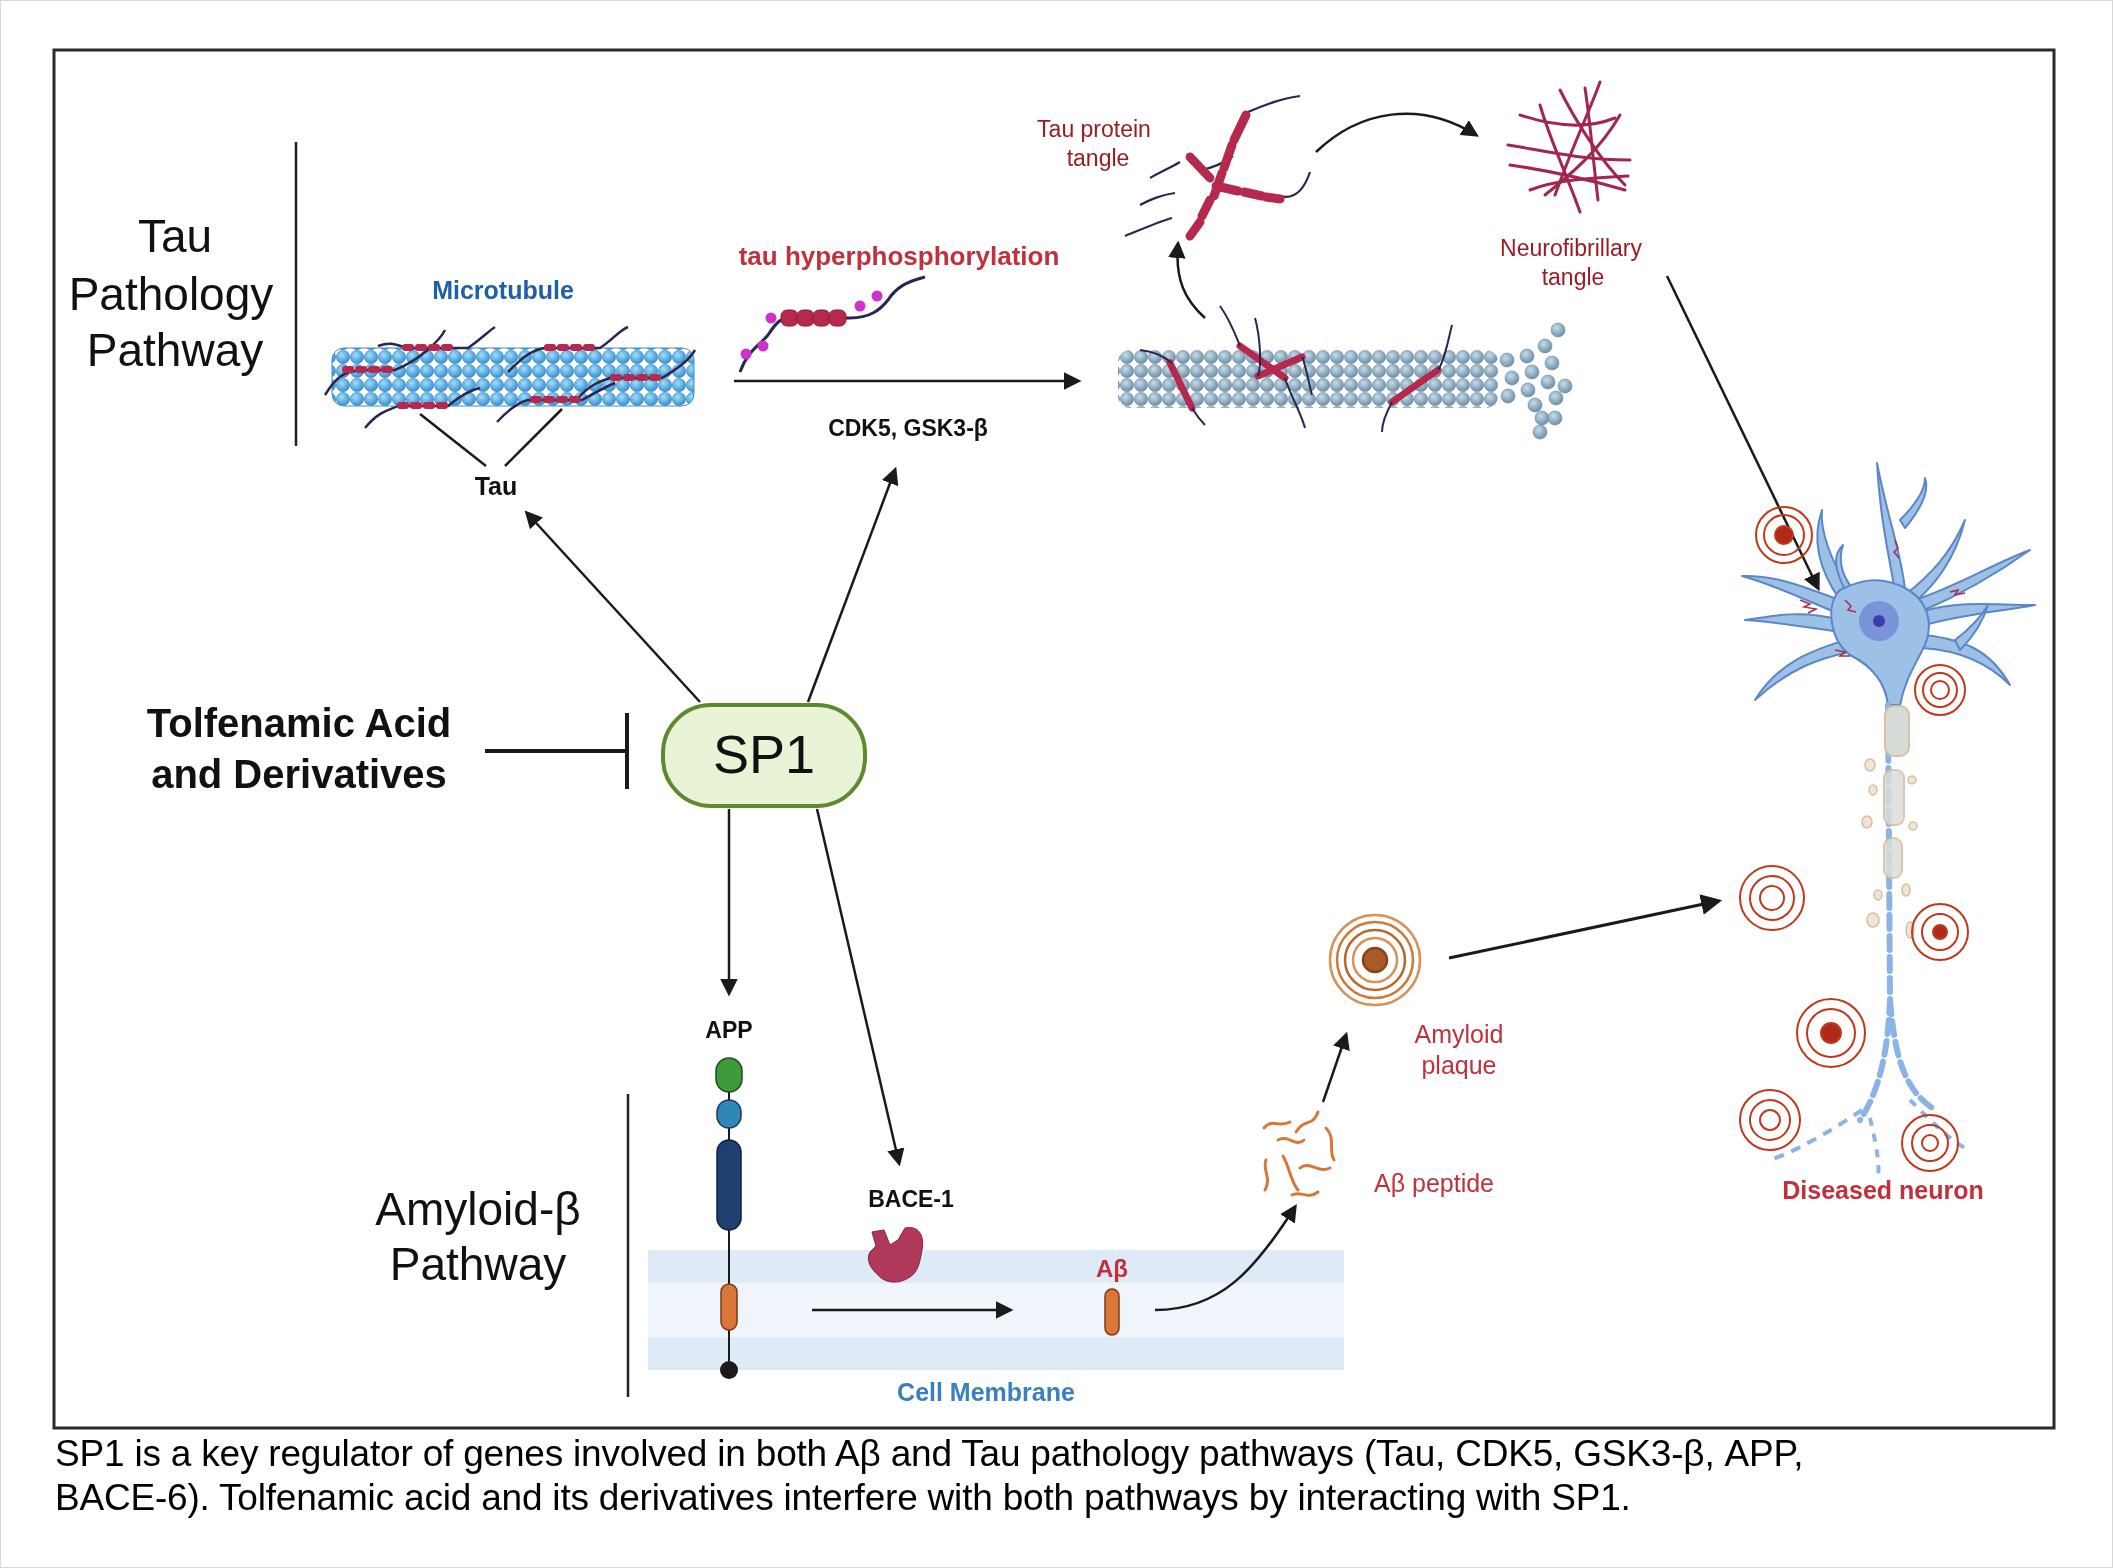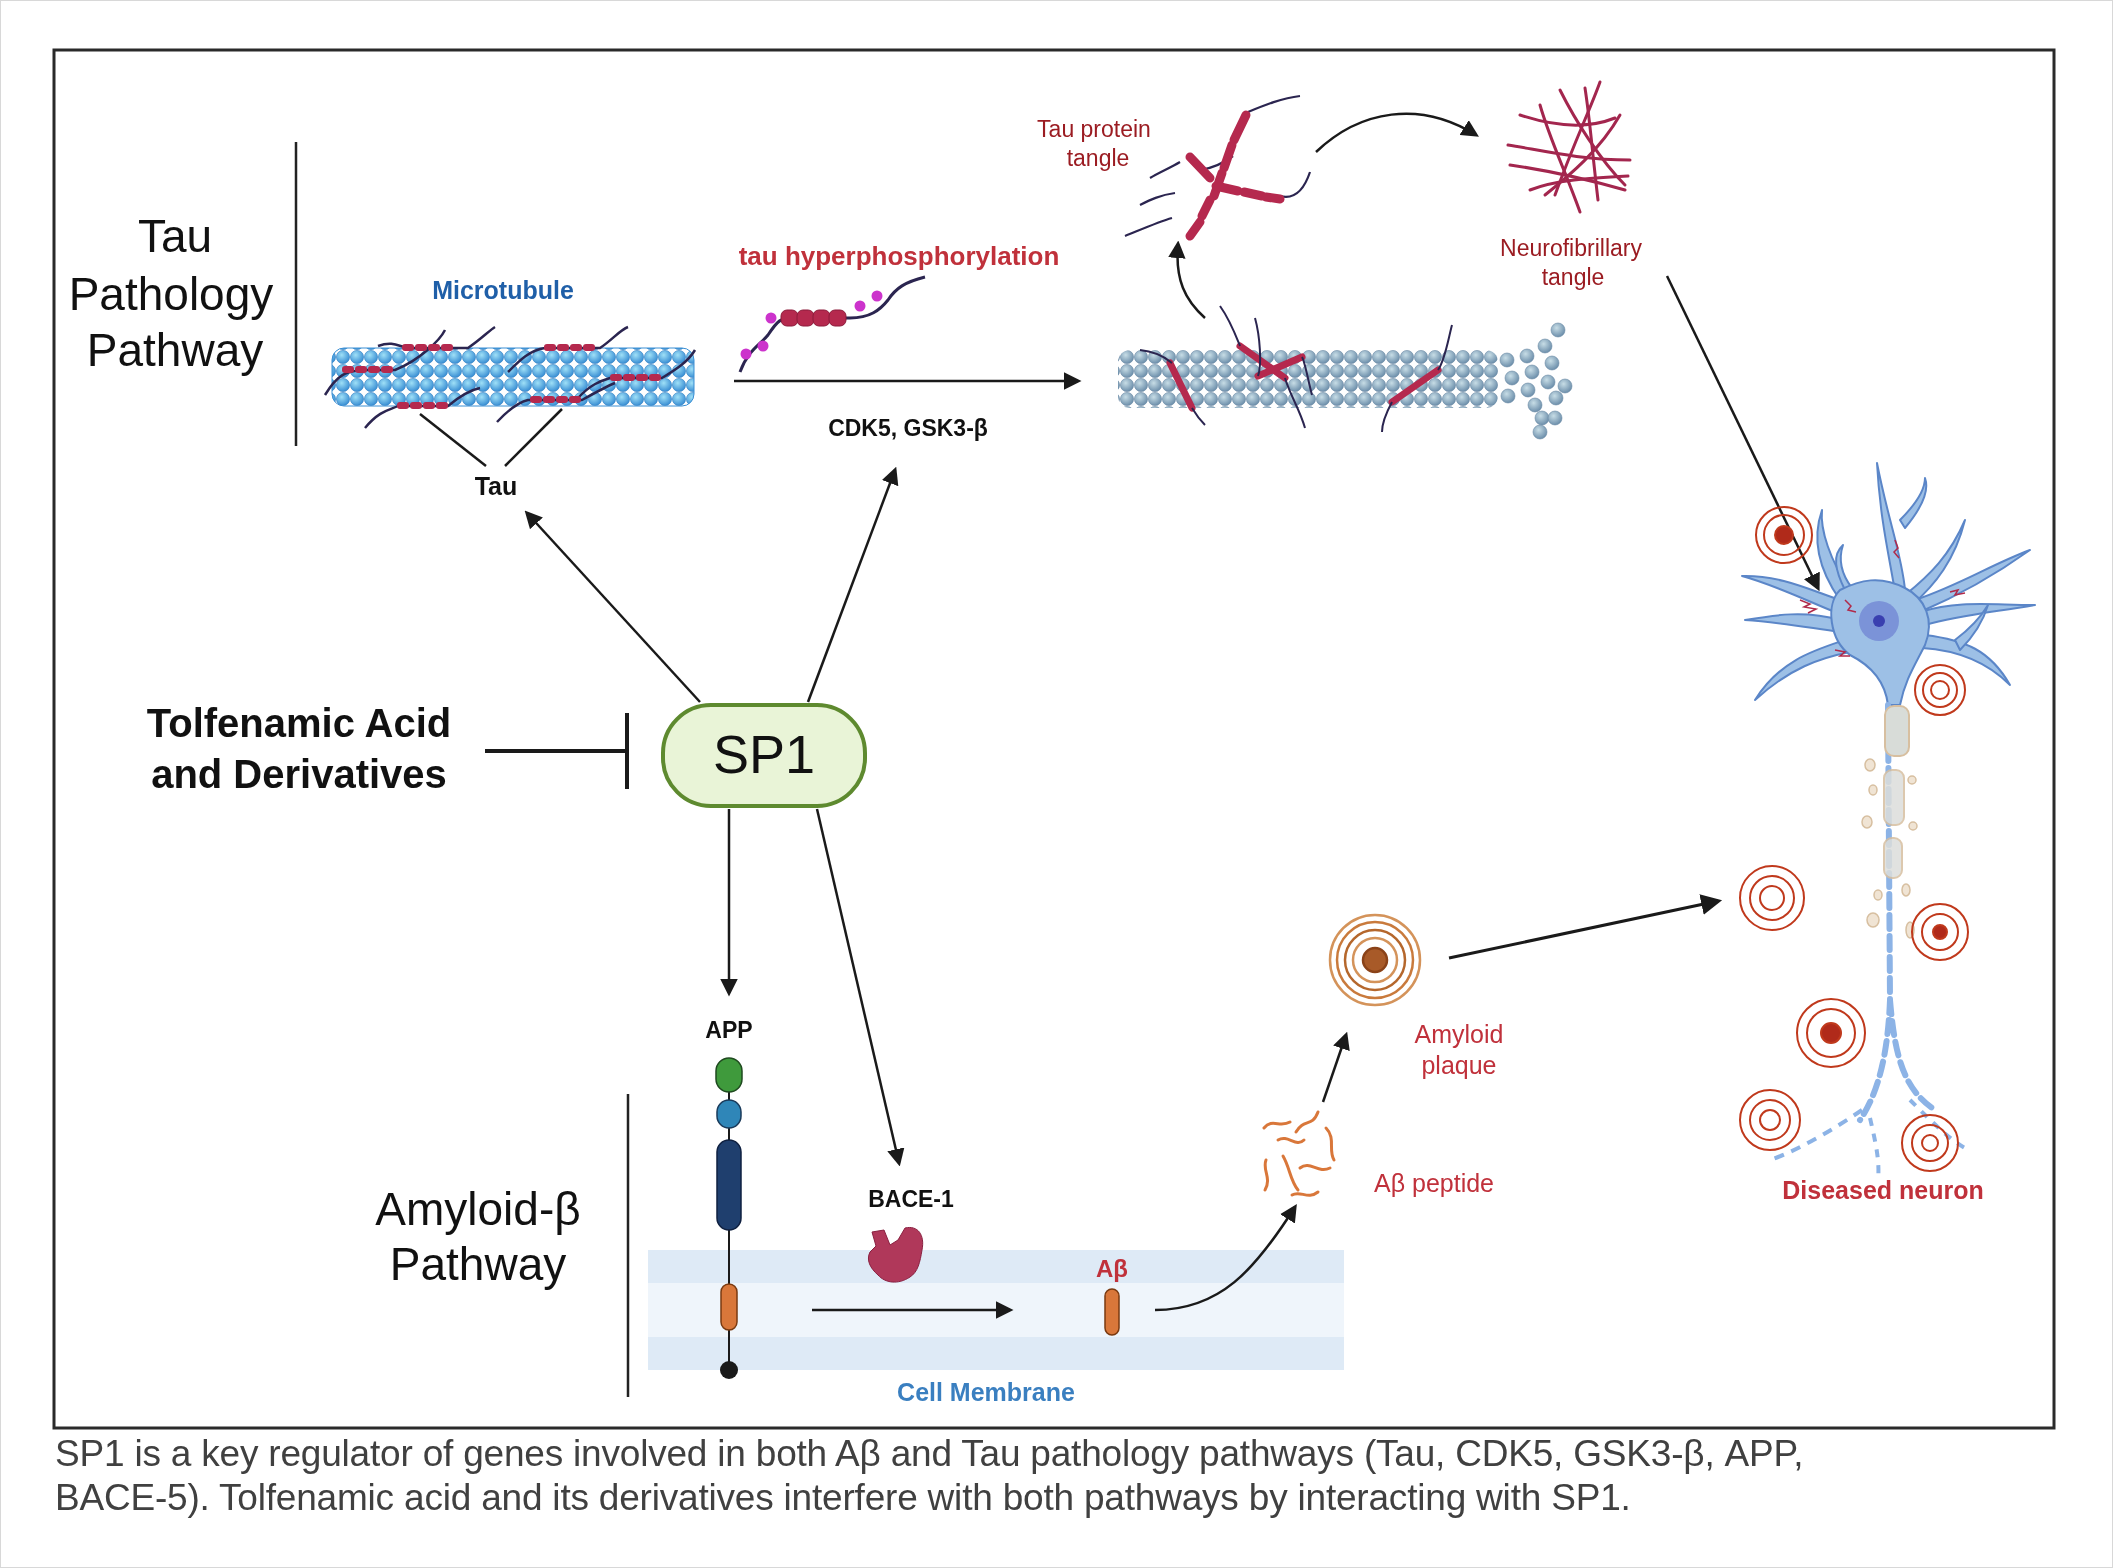--- a/index.html
+++ b/index.html
@@ -1,20 +1,20 @@
 <!DOCTYPE html>
 <html><head>
 <meta charset="utf-8">
 <style>
   html, body { margin: 0; padding: 0; background: #ffffff; }
   body { width: 2113px; height: 1568px; position: relative; overflow: hidden; font-family: "Liberation Sans", sans-serif; }
   .page-border { position: absolute; left: 0; top: 0; width: 2111px; height: 1566px; border: 1px solid #d8d8d8; }
   #diagram { position: absolute; left: 0; top: 0; }
   .t { font-family: "Liberation Sans", sans-serif; }
-  .caption { position: absolute; left: 55px; top: 1432px; width: 2020px; font-family: "Liberation Sans", sans-serif; font-size: 37px; line-height: 44px; color: #404040; letter-spacing: -0.2px; }
+  .caption { position: absolute; left: 55px; top: 1432px; width: 2020px; font-family: "Liberation Sans", sans-serif; font-size: 37px; line-height: 44px; color: #000000; letter-spacing: -0.2px; }
   .caption span { display: block; }
 </style>
 </head>
 <body>
 
 <div class="page-border"></div>
 
 <svg id="diagram" width="2113" height="1568" viewBox="0 0 2113 1568" xmlns="http://www.w3.org/2000/svg">
   <defs>
     <marker id="arrowhead" viewBox="0 0 10 10" refX="8" refY="5" markerWidth="7" markerHeight="7" orient="auto-start-reverse">
@@ -333,14 +333,14 @@
     <circle cx="1375" cy="960" r="22" stroke="#d4935a"></circle>
     <circle cx="1375" cy="960" r="12" fill="#a85a28" stroke="#8a4218"></circle>
   </g>
   <text class="t" x="1459" y="1043" font-size="25" text-anchor="middle" fill="#c0313b">Amyloid</text>
   <text class="t" x="1459" y="1074" font-size="25" text-anchor="middle" fill="#c0313b">plaque</text>
   <line x1="1449" y1="958" x2="1718" y2="901" stroke="#1a1a1a" stroke-width="3" marker-end="url(#arrowhead)"></line>
 </svg>
 
 <div class="caption">
   <span>SP1 is a key regulator of genes involved in both Aβ and Tau pathology pathways (Tau, CDK5, GSK3-β, APP,</span>
-  <span>BACE-5). Tolfenamic acid and its derivatives  interfere with both pathways by interacting with SP1.</span>
+  <span>BACE-6). Tolfenamic acid and its derivatives  interfere with both pathways by interacting with SP1.</span>
 </div>
 
 </body></html>

